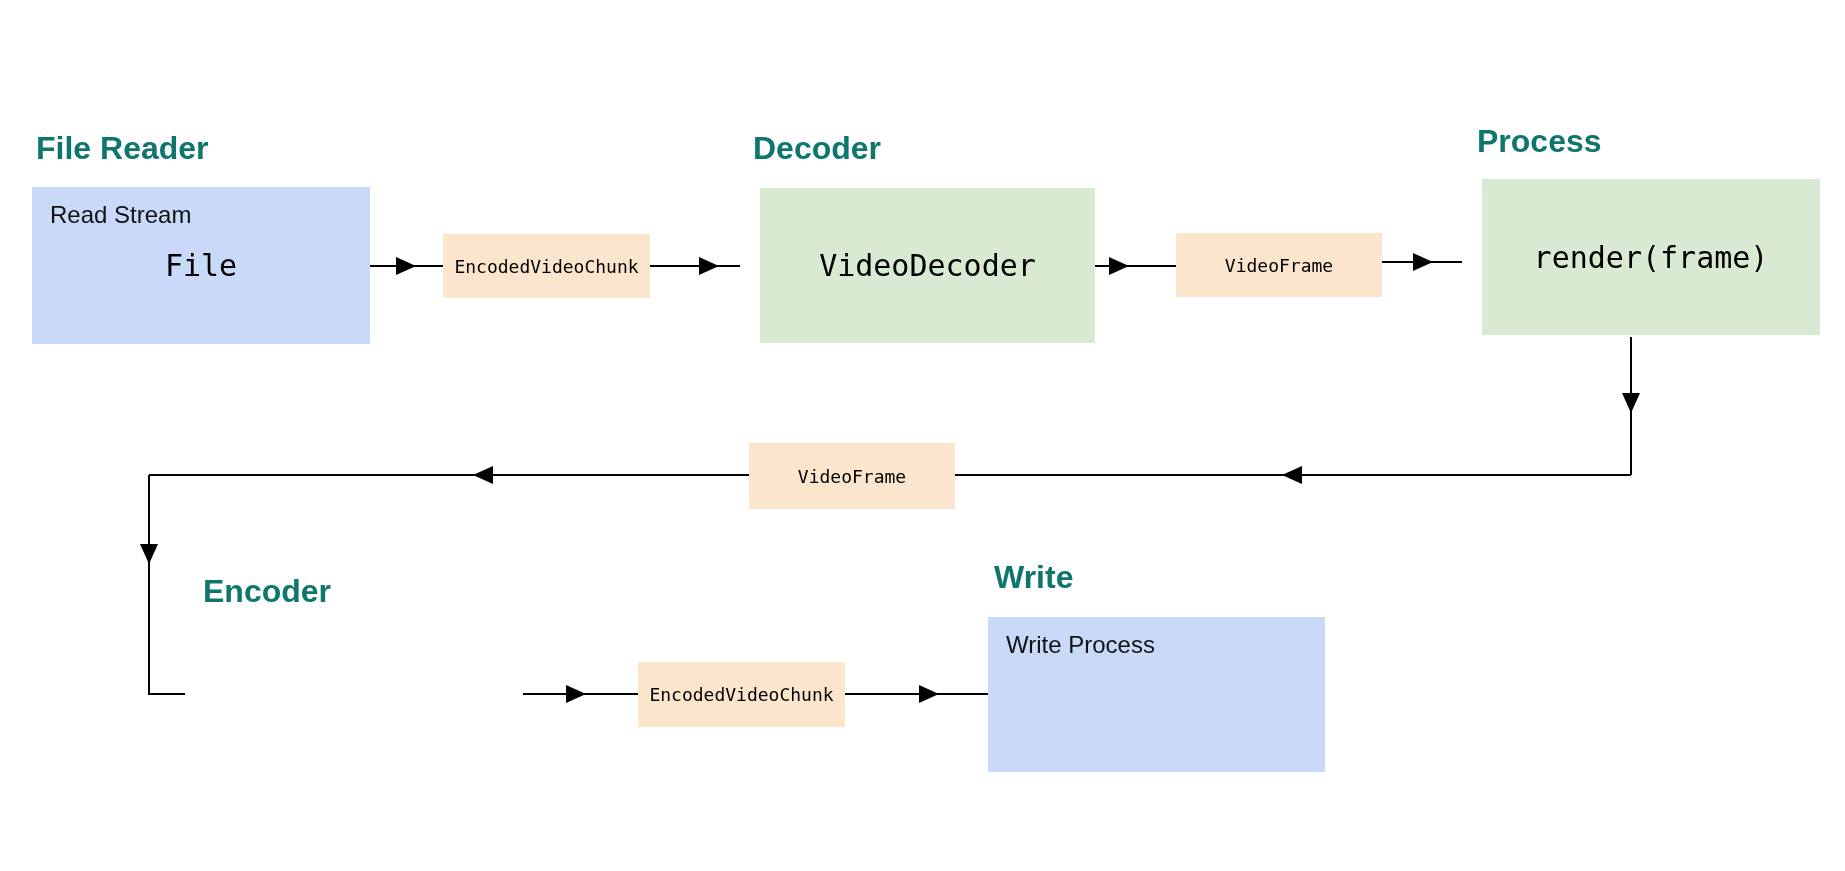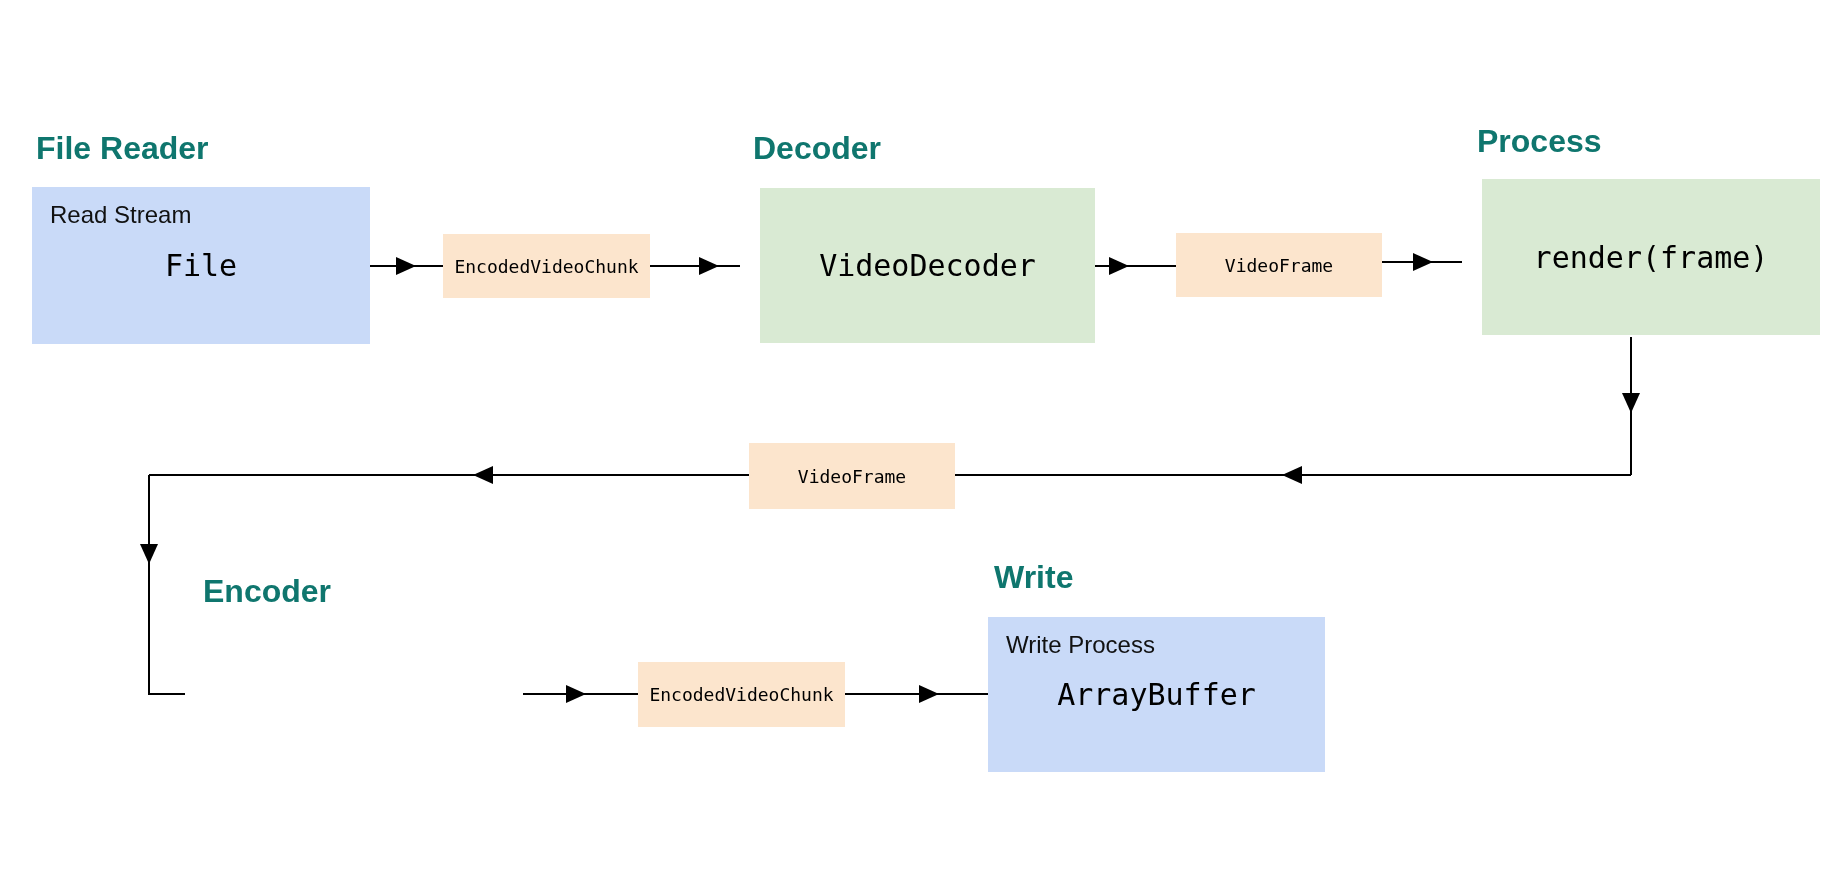--- a/index.html
+++ b/index.html
@@ -152,16 +152,15 @@
     <span class="code">VideoFrame</span>
   </div>
 
 
   <div class="node small fill-data" id="node-chunk2">
     <span class="code">EncodedVideoChunk</span>
   </div>
 
   <div class="node big fill-stream" id="node-muxer">
     <span class="corner-label">Write Process</span>
-    <span class="code">ArrayBuffer</span>
   </div>
 
 </div>
 
 </body></html>

